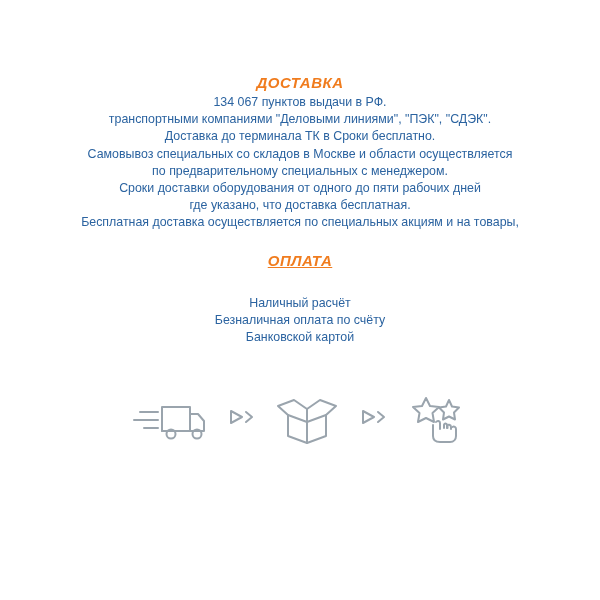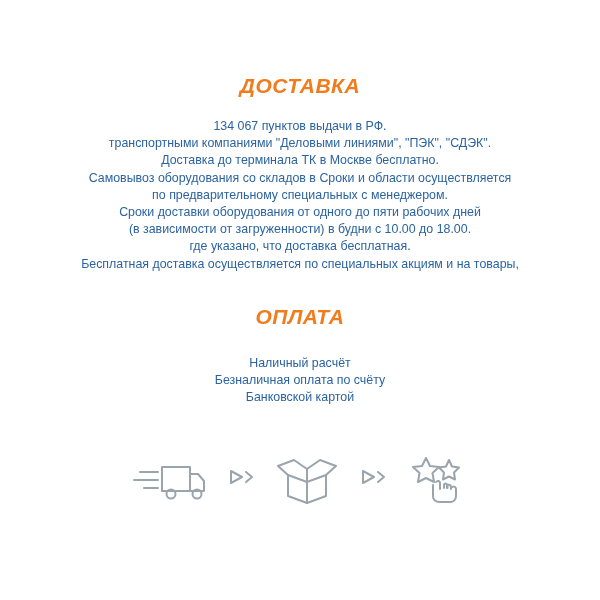--- a/index.html
+++ b/index.html
@@ -19,46 +19,47 @@
     width: 600px;
     height: 600px;
     box-sizing: border-box;
   }
 
   
   .section-title {
     text-align: center;
     font-weight: bold;
     font-style: italic;
-    font-size: 21px;
+    font-size: 15px;
     letter-spacing: 0.5px;
     color: #f07c1e;
   }
   #delivery-title {
     margin-top: 74px;
   }
   .body-text {
     text-align: center;
     font-size: 12.4px;
     line-height: 17.2px;
     color: #2b63a0;
     margin: 0 auto;
     width: 560px;
   }
   #delivery-body {
-    margin-top: 20px;
+    margin-top: 3px;
   }
   .body-text .line {
     display: block;
     white-space: nowrap;
   }
 
   
   #payment-title {
-    margin-top: 32px;
+    margin-top: 20px;
+    text-decoration: underline;
   }
   #payment-body {
     margin-top: 26px;
   }
 
   
   .icons-row {
     margin-top: 46px;
     display: flex;
     align-items: center;
@@ -77,25 +78,24 @@
 </head>
 <body>
 
 <div class="page">
 
   <div class="section-title" id="delivery-title">ДОСТАВКА</div>
 
   <div class="body-text" id="delivery-body">
     <span class="line">134 067 пунктов выдачи в РФ.</span>
     <span class="line">транспортными компаниями "Деловыми линиями", "ПЭК", "СДЭК".</span>
-    <span class="line">Доставка до терминала ТК в Москве бесплатно.</span>
-    <span class="line">Самовывоз оборудования со складов в Сроки и области осуществляется</span>
+    <span class="line">Доставка до терминала ТК в Сроки бесплатно.</span>
+    <span class="line">Самовывоз специальных со складов в Москве и области осуществляется</span>
     <span class="line">по предварительному специальных с менеджером.</span>
     <span class="line">Сроки доставки оборудования от одного до пяти рабочих дней</span>
-    <span class="line">(в зависимости от загруженности) в будни с 10.00 до 18.00.</span>
     <span class="line">где указано, что доставка бесплатная.</span>
     <span class="line">Бесплатная доставка осуществляется по специальных акциям и на товары,</span>
   </div>
 
   <div class="section-title" id="payment-title">ОПЛАТА</div>
 
   <div class="body-text" id="payment-body">
     <span class="line">Наличный расчёт</span>
     <span class="line">Безналичная оплата по счёту</span>
     <span class="line">Банковской картой</span>

